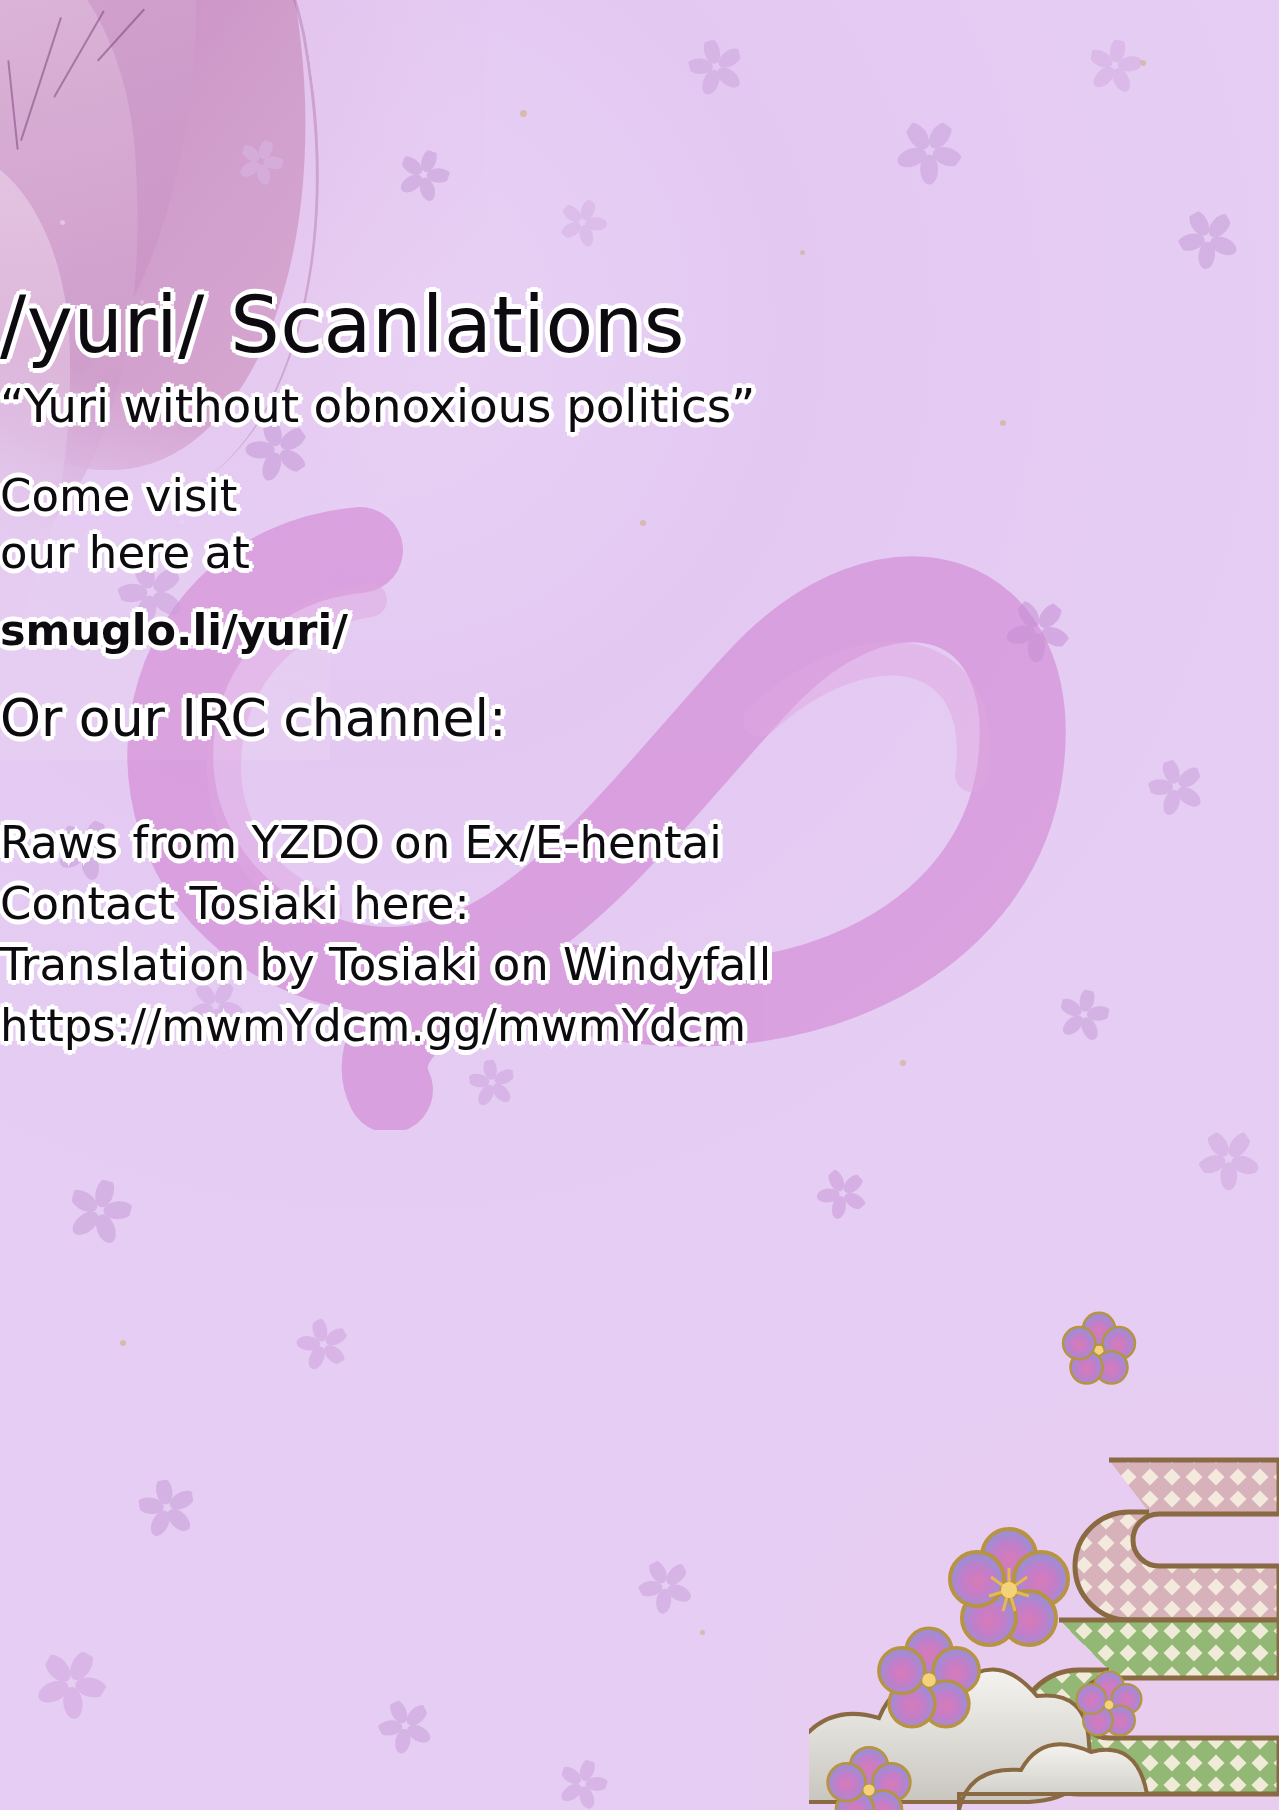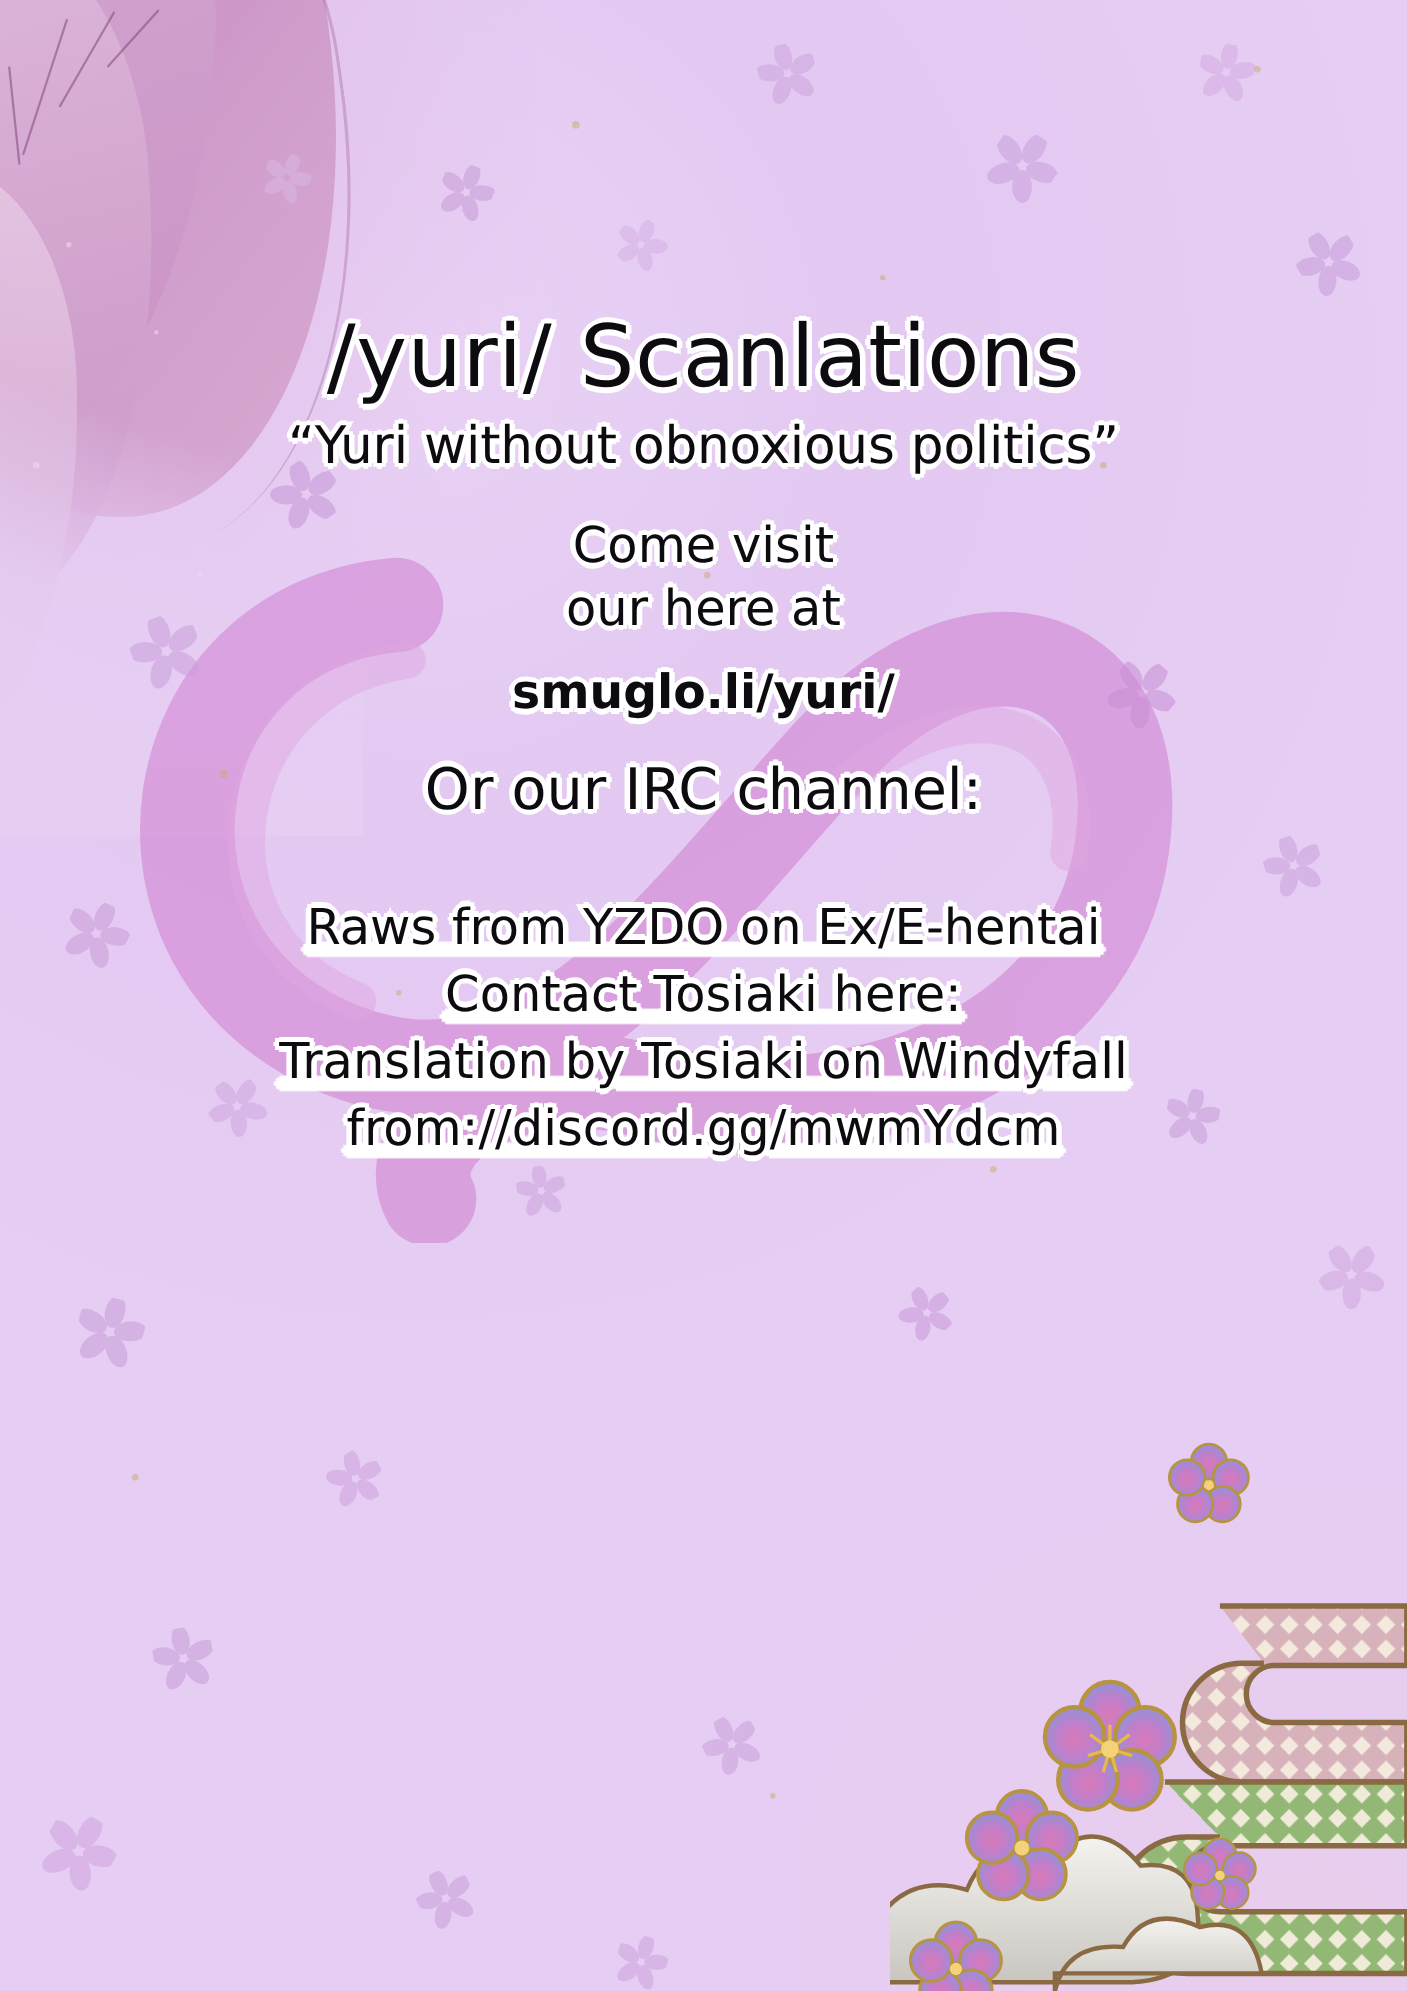--- a/index.html
+++ b/index.html
@@ -129,21 +129,20 @@
     right: 0; bottom: 0;
     width: 470px; height: 520px;
     pointer-events: none;
   }
   .motif svg { width: 100%; height: 100%; display: block; }
 
   
   .content {
     position: absolute;
     left: 0; right: 0; top: 0;
-    text-align: center;
     color: #0e0b10;
   }
   .ln {
     position: relative;
     line-height: 1.0;
     font-family: "DejaVu Sans", sans-serif;
     -webkit-text-stroke: 7px #ffffff;
     paint-order: stroke fill;
     text-shadow:
       2px 0 0 #fff, -2px 0 0 #fff, 0 2px 0 #fff, 0 -2px 0 #fff,
@@ -172,21 +171,20 @@
     font-weight: bold;
     margin-top: 34px;
   }
   .irc-label { font-size: 52px; margin-top: 40px; }
   .irc-value { font-size: 57px; font-weight: bold; margin-top: 22px; }
 
   .credits { margin-top: 76px; }
   .credit {
     font-size: 45px;
     margin-top: 16px;
-    text-decoration: underline;
   }
   .credit.first { margin-top: 0; }
 </style>
 </head>
 <body>
 
 <div id="page">
 
   <div class="bg-base"></div>
   <div class="bg-tint-tl"></div>
@@ -595,17 +593,17 @@
 
     <div class="ln url">smuglo.li/yuri/</div>
 
     <div class="ln irc-label">Or our IRC channel:</div>
 
 
     <div class="credits">
       <div class="ln credit first">Raws from YZDO on Ex/E-hentai</div>
       <div class="ln credit">Contact Tosiaki here:</div>
       <div class="ln credit">Translation by Tosiaki on Windyfall</div>
-      <div class="ln credit">from://discord.gg/mwmYdcm</div>
+      <div class="ln credit">https://mwmYdcm.gg/mwmYdcm</div>
     </div>
 
   </div>
 </div>
 
 </body></html>

